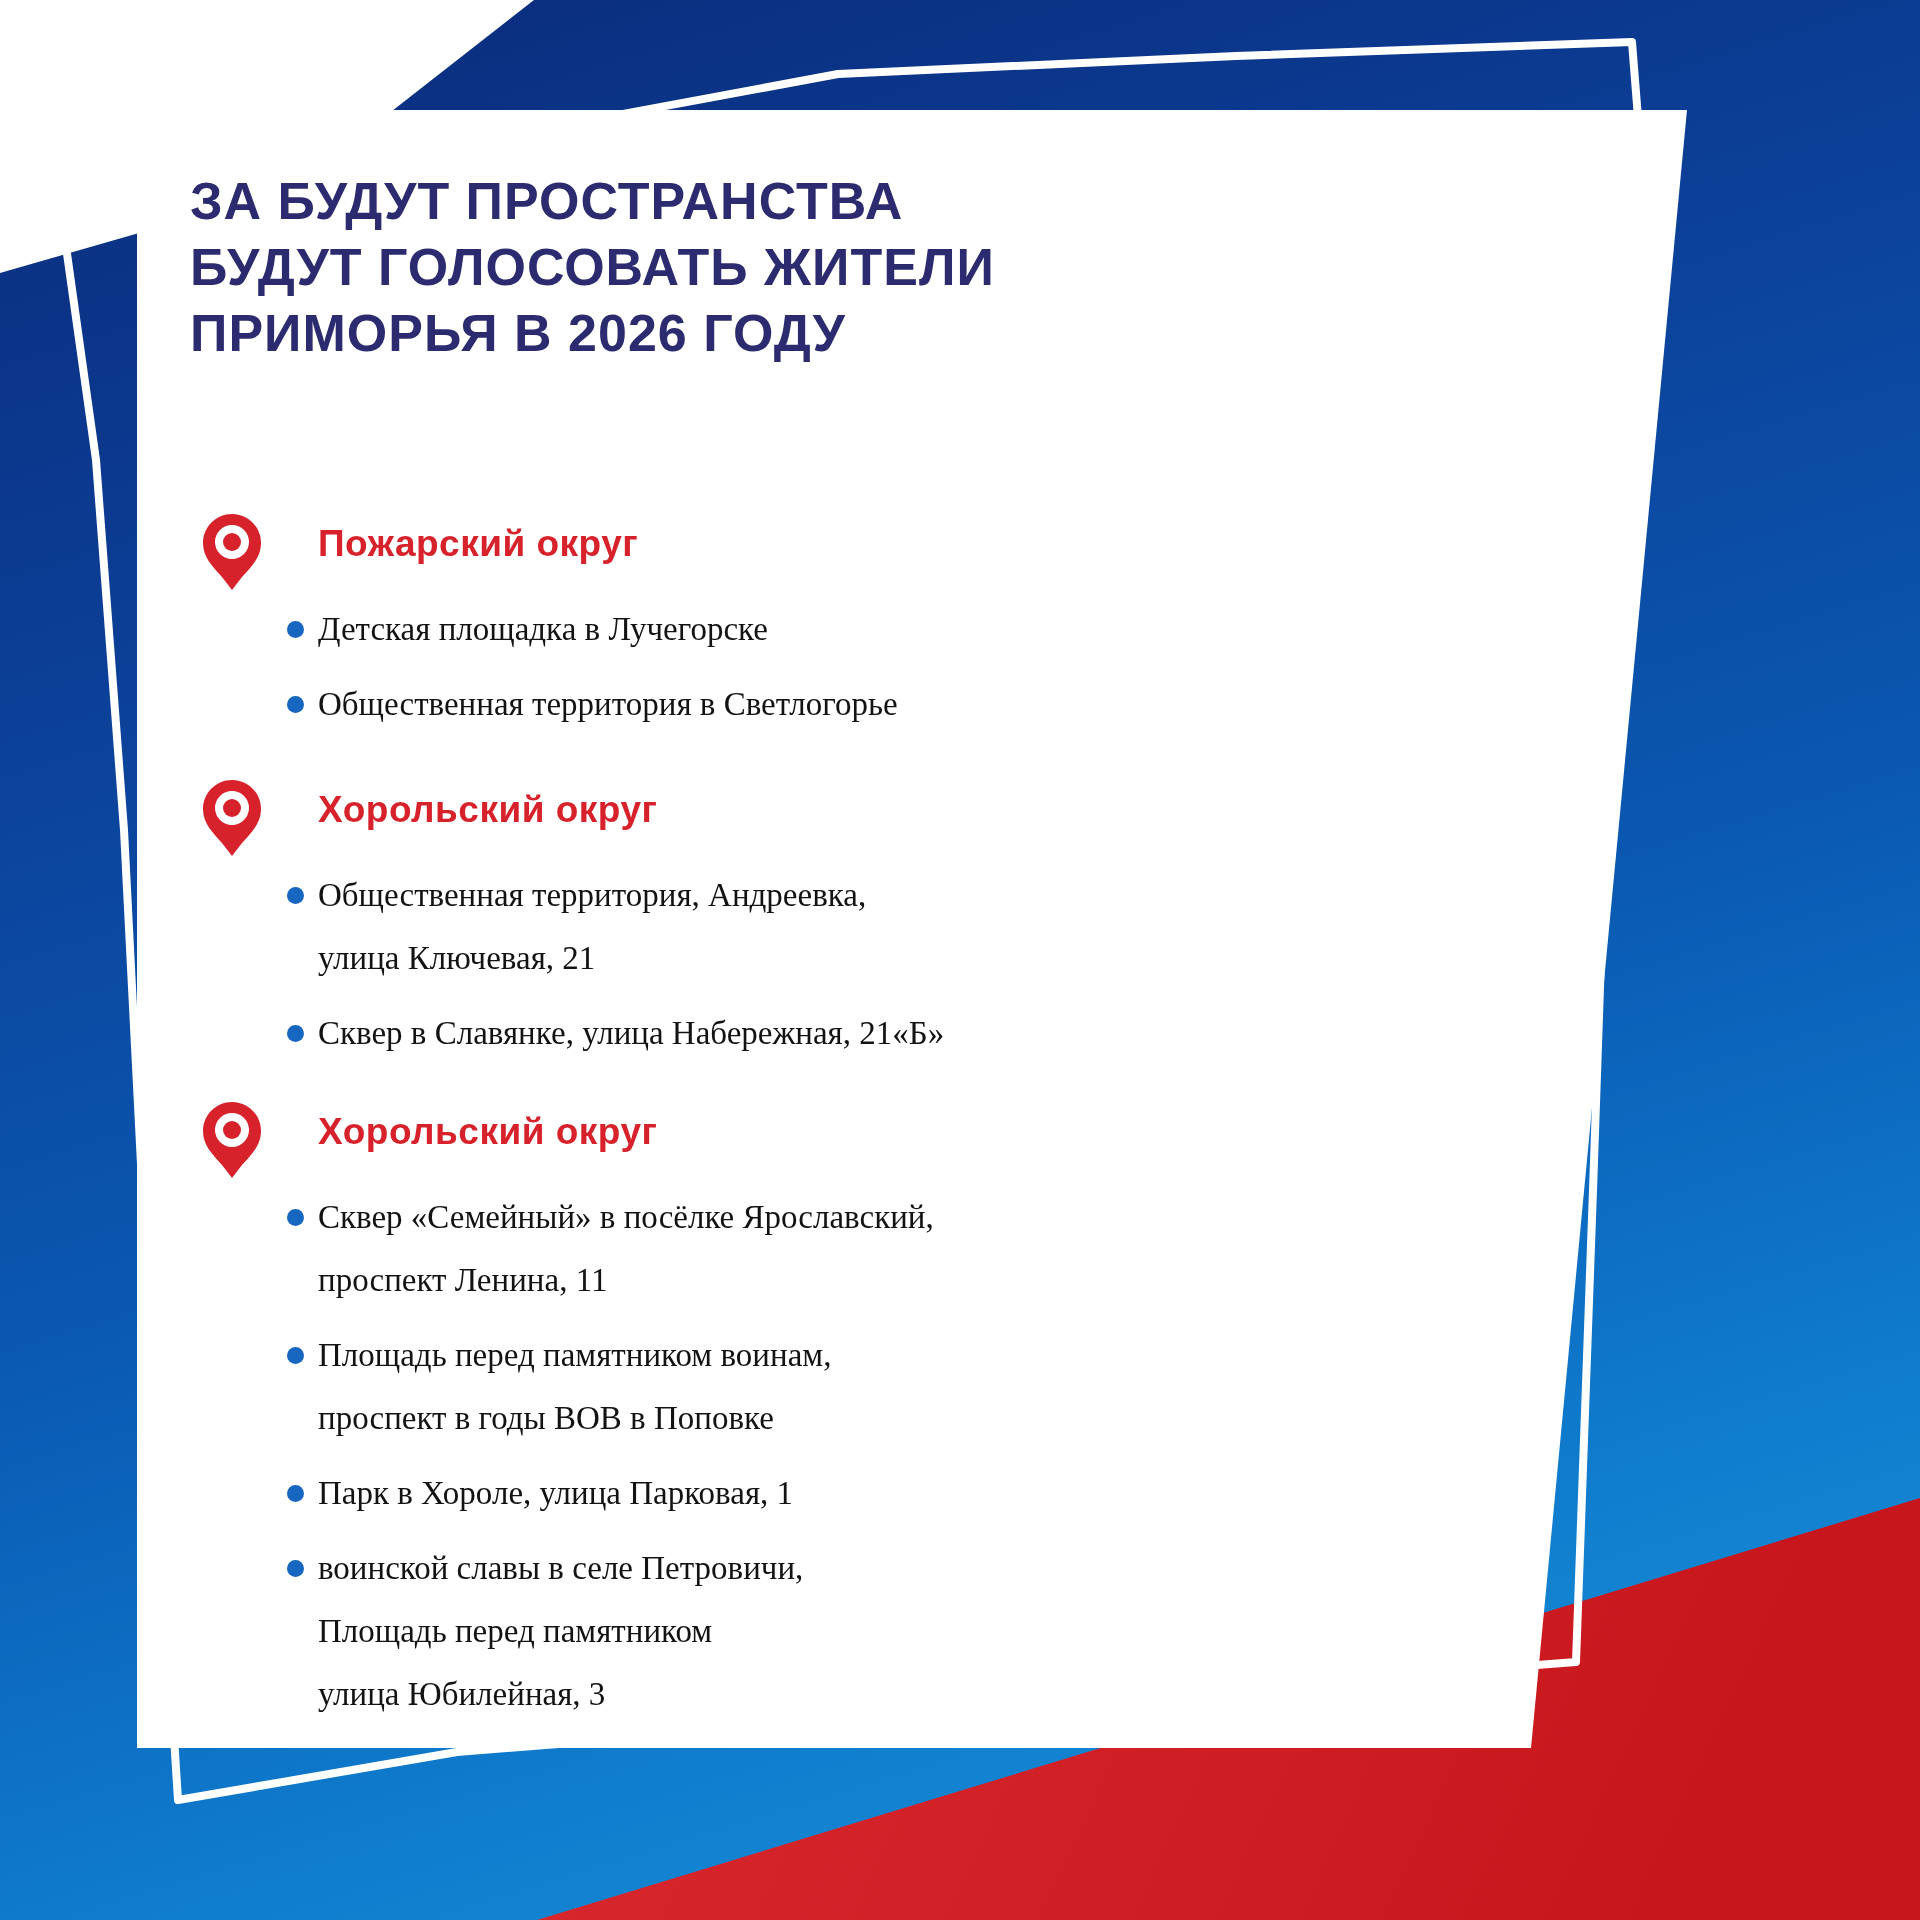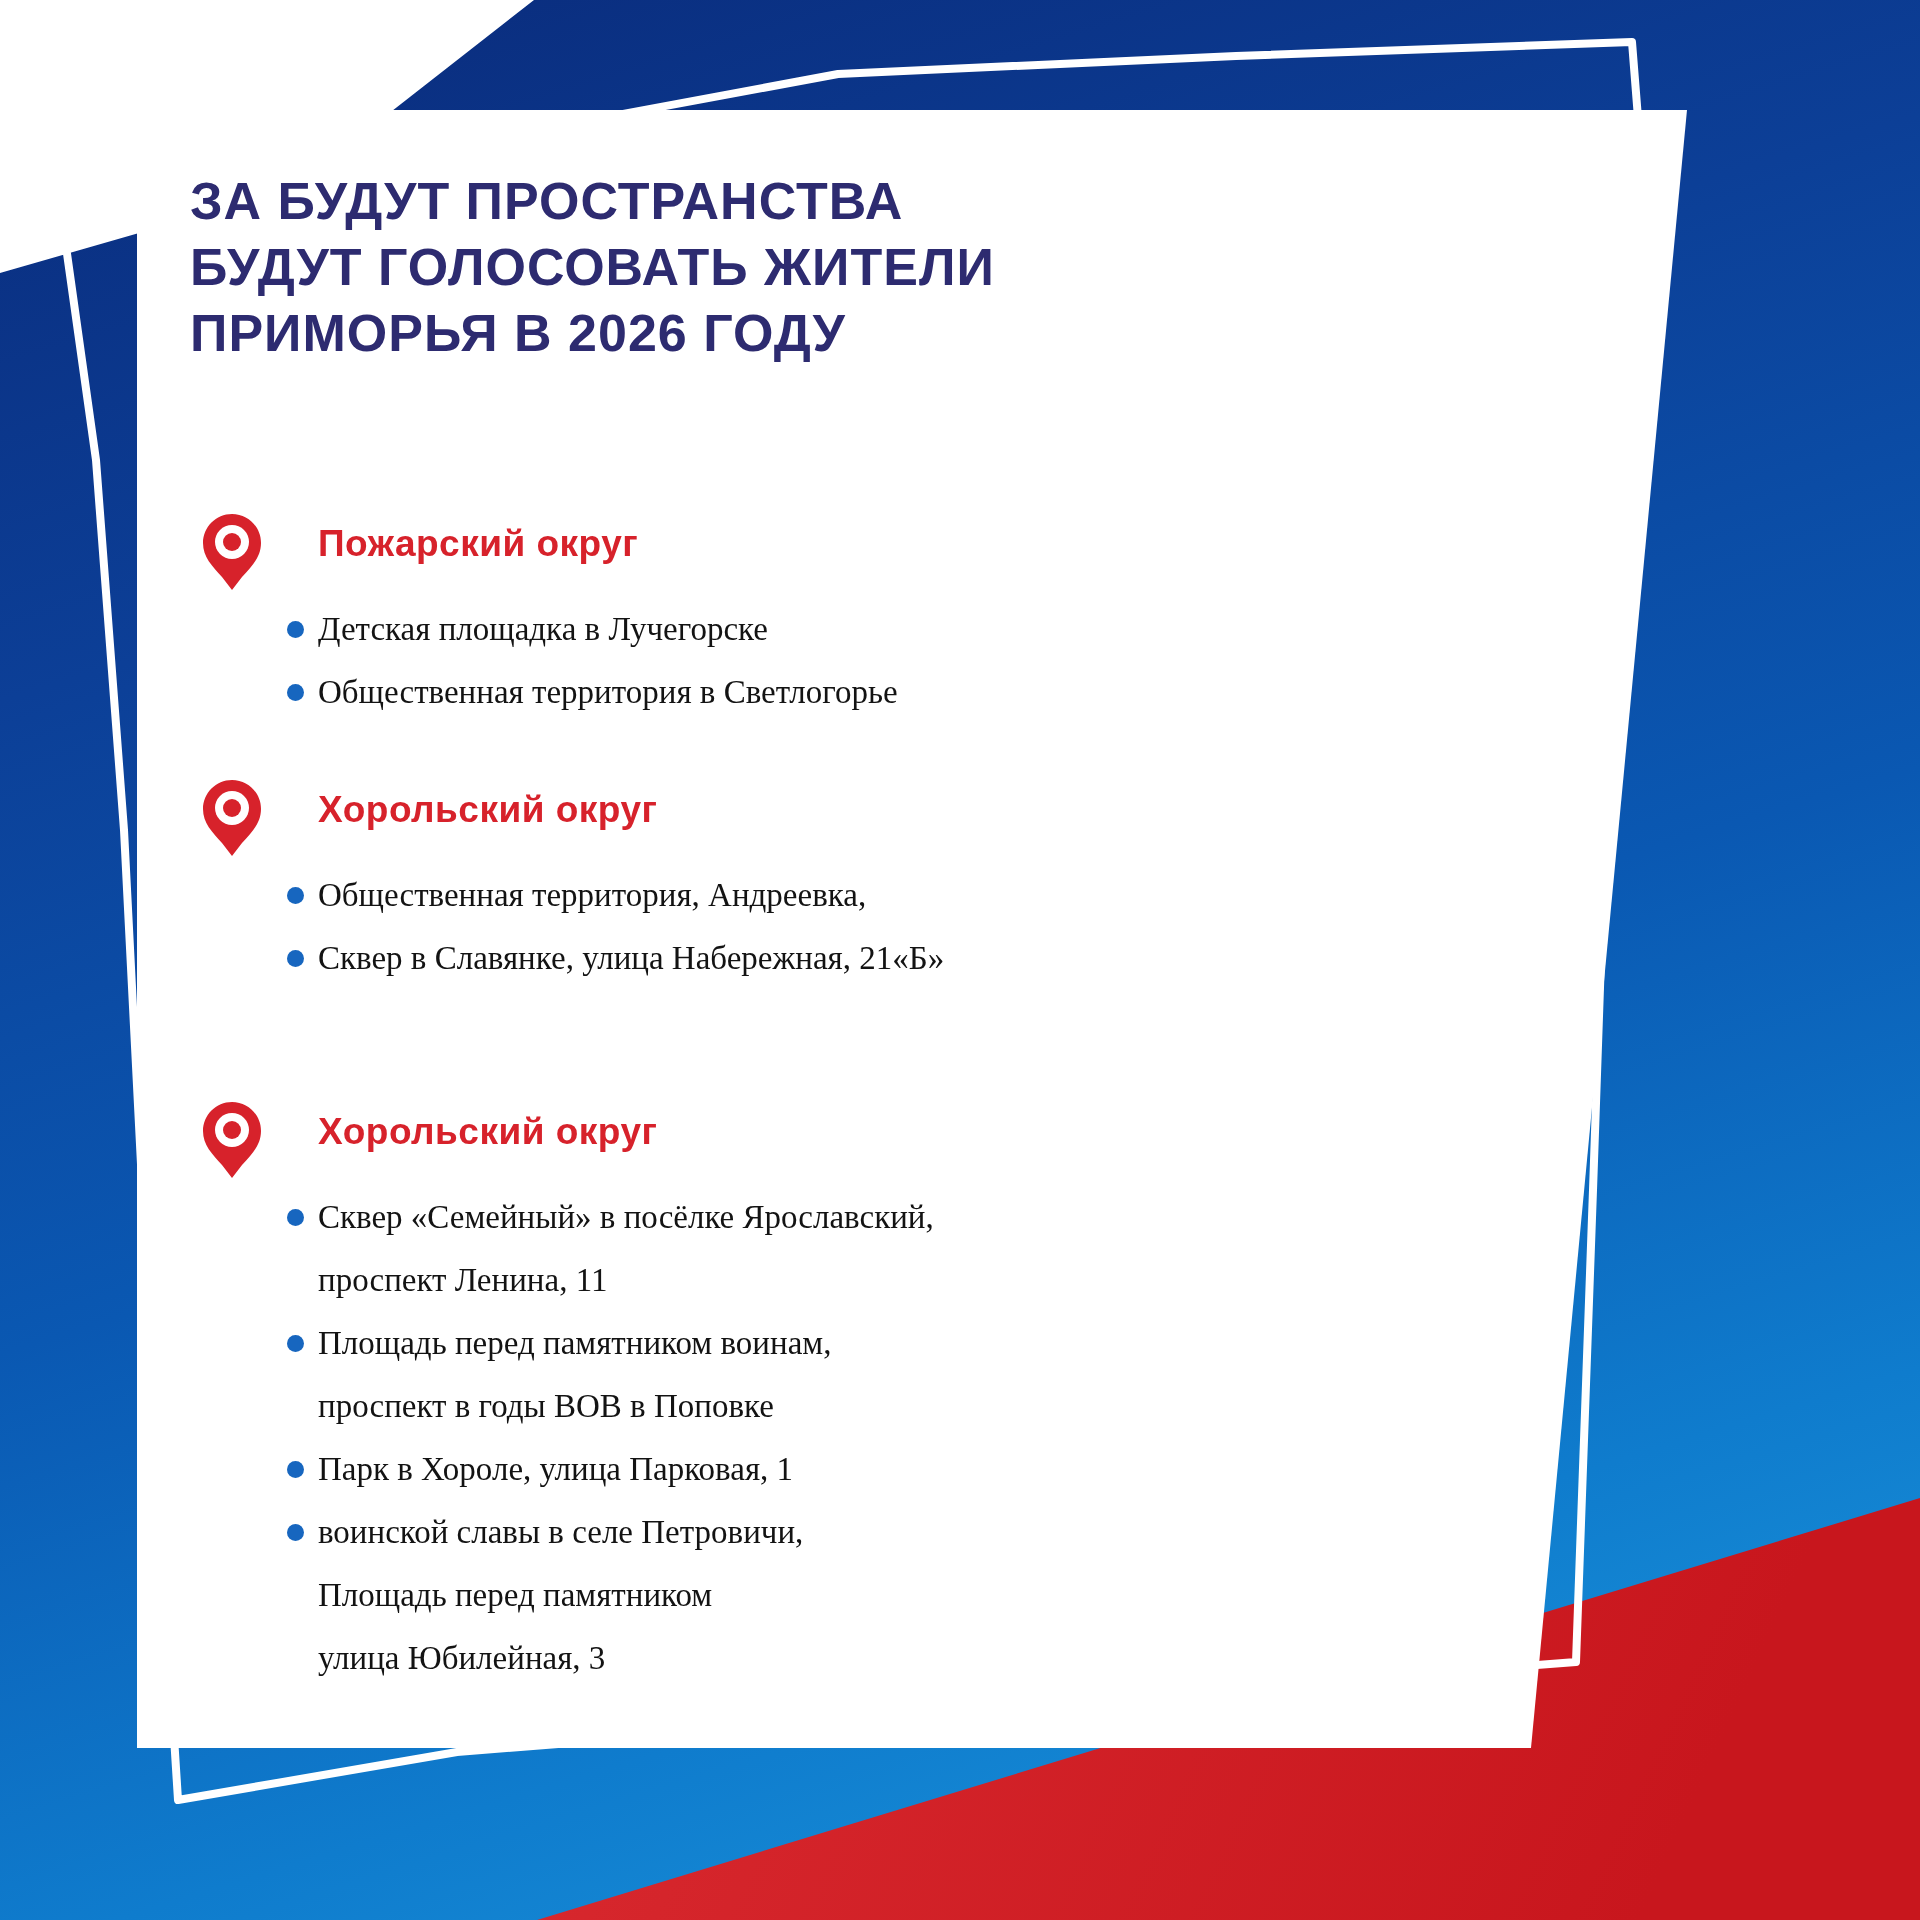--- a/index.html
+++ b/index.html
@@ -41,21 +41,21 @@
     color:#d7222b;font-size:37px;font-weight:700;line-height:63px;letter-spacing:0.5px;
   }
   .items{margin-top:23px;}
   .item{position:relative;padding-left:0;}
   .line{font-size:33px;line-height:63px;color:#131313;font-weight:500;font-family:Liberation Serif, serif;}
   .bullet-dot{
     position:absolute;left:-31px;top:23px;width:17px;height:17px;border-radius:50%;
     background:#1766bf;
   }
   .item{margin:0;}
-  .item + .item{margin-top:0;}
+  .item + .item{margin-top:12px;}
 </style>
 </head>
 <body>
 
 <div id="canvas">
 
   <div class="corner-white"></div>
 
   <div class="red-triangle"></div>
 
@@ -106,20 +106,21 @@
           <circle cx="29" cy="28" r="17" fill="#ffffff"></circle>
           <circle cx="29" cy="28" r="9" fill="#d7222b"></circle>
         </svg>
       </div>
       <div class="sec-body">
         <div class="sec-heading">Хорольский округ</div>
         <div class="items">
           <div class="item">
             <span class="bullet-dot"></span>
             <div class="line">Общественная территория, Андреевка,</div>
+            <div class="line">улица Ключевая, 21</div>
           </div>
           <div class="item">
             <span class="bullet-dot"></span>
             <div class="line">Сквер в Славянке, улица Набережная, 21«Б»</div>
           </div>
         </div>
       </div>
     </div>
 
     <div class="section sec-3">

